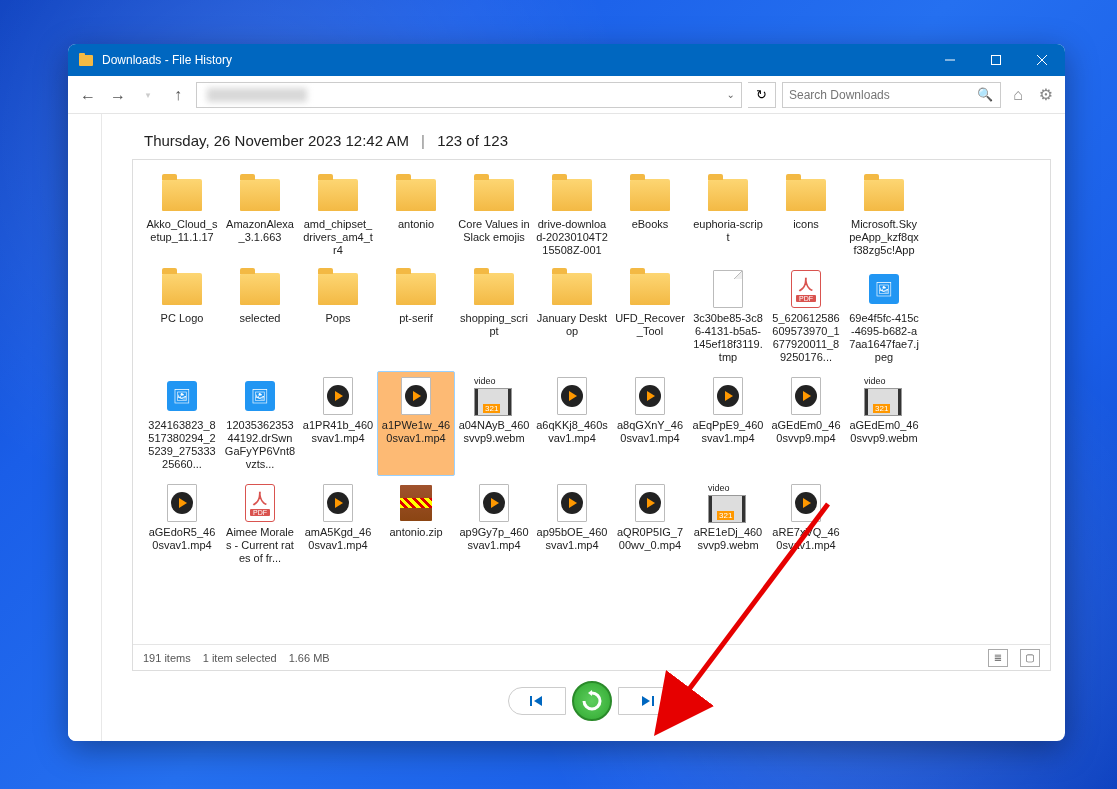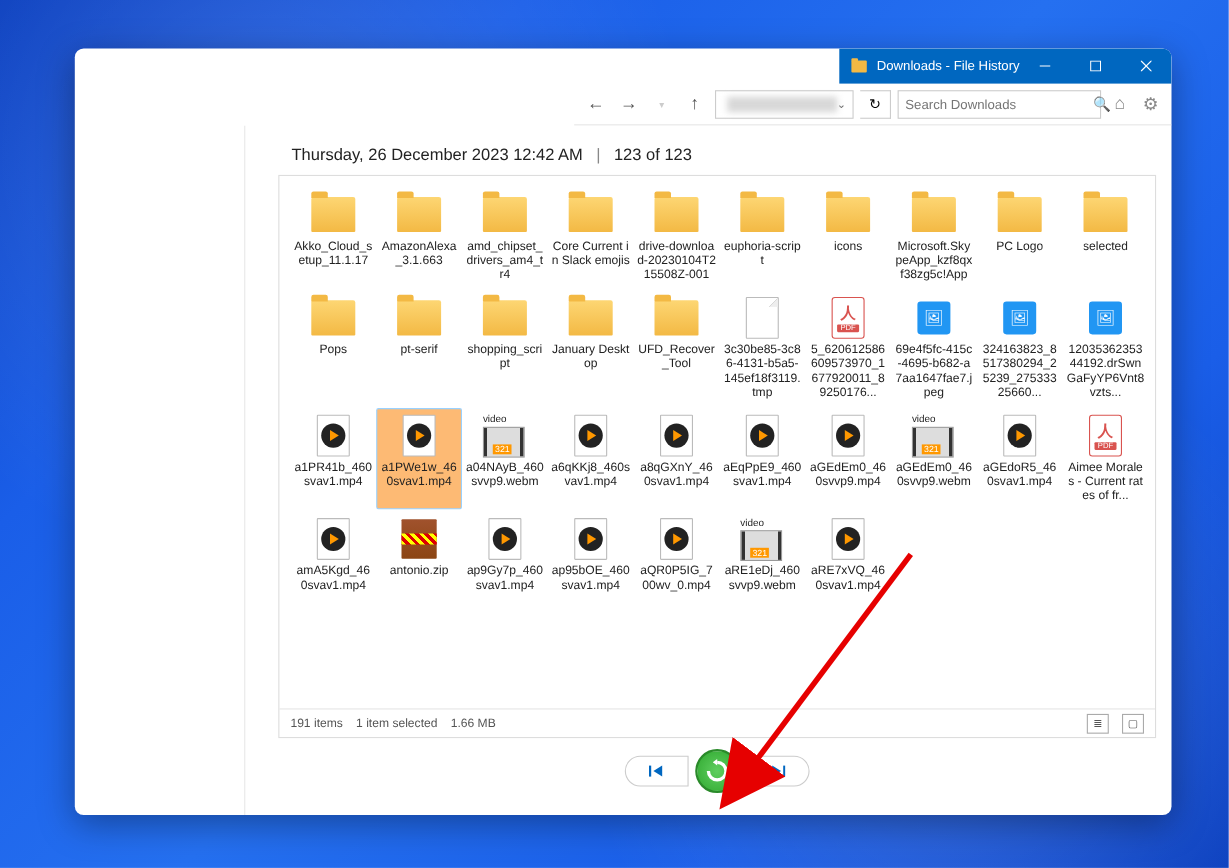--- a/index.html
+++ b/index.html
@@ -15,21 +15,21 @@
   background: radial-gradient(circle, rgba(255,255,255,0.15) 0%, transparent 60%);
 }
 .bg-wave::before { width: 900px; height: 900px; top: -300px; left: -200px; }
 .bg-wave::after { width: 800px; height: 800px; bottom: -250px; right: -150px; }
 
 .window {
   position: absolute; top: 44px; left: 68px;
   width: 997px; height: 697px;
   background: #fff; border-radius: 8px;
   box-shadow: 0 8px 32px rgba(0,0,0,0.35);
-  overflow: hidden; display: flex; flex-direction: column; align-items: flex-end;
+  overflow: hidden; display: flex; flex-direction: column;
 }
 .titlebar {
   height: 32px; background: #0067c0; color: #fff;
   display: flex; align-items: center; padding-left: 10px;
   font-size: 12px;
 }
 .titlebar .app-icon { width: 16px; height: 16px; margin-right: 8px; }
 .title-text { flex: 1; }
 .win-controls { display: flex; }
 .win-btn { width: 46px; height: 32px; display: flex; align-items: center; justify-content: center; cursor: pointer; }
@@ -44,21 +44,21 @@
   flex: 1; height: 26px; border: 1px solid #ccc;
   display: flex; align-items: center; padding: 0 6px; font-size: 12px;
   background: #fff;
 }
 .addr-blur {
   height: 14px; width: 100px; background: #d8d8d8;
   filter: blur(3px); margin-left: 4px;
 }
 .addr-drop { margin-left: auto; color: #666; font-size: 10px; }
 .refresh-btn { width: 28px; height: 26px; border: 1px solid #ccc; border-left: none; display: flex; align-items: center; justify-content: center; cursor: pointer; font-size: 13px; }
-.search-box { width: 185px; height: 26px; border: 1px solid #ccc; display: flex; align-items: center; padding: 0 6px; font-size: 12px; gap: 16px; }
+.search-box { width: 219px; height: 26px; border: 1px solid #ccc; display: flex; align-items: center; padding: 0 6px; font-size: 12px; }
 .search-box input { border: none; outline: none; flex: 1; font-size: 12px; }
 .search-icon { color: #666; font-size: 13px; }
 .tool-icon { width: 22px; height: 22px; display: flex; align-items: center; justify-content: center; color: #888; cursor: pointer; font-size: 16px; }
 
 .content { flex: 1; display: flex; overflow: hidden; }
 .left-gutter { width: 34px; background: #fff; border-right: 1px solid #e8e8e8; }
 .main { flex: 1; display: flex; flex-direction: column; padding: 18px 14px 10px 30px; }
 
 .snapshot-header { font-size: 15px; color: #222; margin-bottom: 10px; padding-left: 12px; }
 .snapshot-header .sep { margin: 0 8px; color: #888; }
@@ -185,21 +185,21 @@
       <span class="search-icon">🔍</span>
     </div>
     <div class="tool-icon">⌂</div>
     <div class="tool-icon">⚙</div>
   </div>
 
   <div class="content">
     <div class="left-gutter"></div>
     <div class="main">
       <div class="snapshot-header">
-        <span>Thursday, 26 December 2023 12:42 AM</span>
+        <span>Thursday, 26 November 2023 12:42 AM</span>
         <span class="sep">|</span>
         <span>123 of 123</span>
       </div>
 
       <div class="file-pane">
         <div class="file-grid" id="file-grid">
             <div class="item">
               <div class="icon-box">
                 <div class="folder-ico"></div>
               </div>
@@ -214,27 +214,39 @@
             <div class="item">
               <div class="icon-box">
                 <div class="folder-ico"></div>
               </div>
               <div class="item-label">amd_chipset_drivers_am4_tr4</div>
             </div>
             <div class="item">
               <div class="icon-box">
                 <div class="folder-ico"></div>
               </div>
-              <div class="item-label">Core Current in Slack emojis</div>
+              <div class="item-label">antonio</div>
+            </div>
+            <div class="item">
+              <div class="icon-box">
+                <div class="folder-ico"></div>
+              </div>
+              <div class="item-label">Core Values in Slack emojis</div>
             </div>
             <div class="item">
               <div class="icon-box">
                 <div class="folder-ico"></div>
               </div>
               <div class="item-label">drive-download-20230104T215508Z-001</div>
+            </div>
+            <div class="item">
+              <div class="icon-box">
+                <div class="folder-ico"></div>
+              </div>
+              <div class="item-label">eBooks</div>
             </div>
             <div class="item">
               <div class="icon-box">
                 <div class="folder-ico"></div>
               </div>
               <div class="item-label">euphoria-script</div>
             </div>
             <div class="item">
               <div class="icon-box">
                 <div class="folder-ico"></div>

